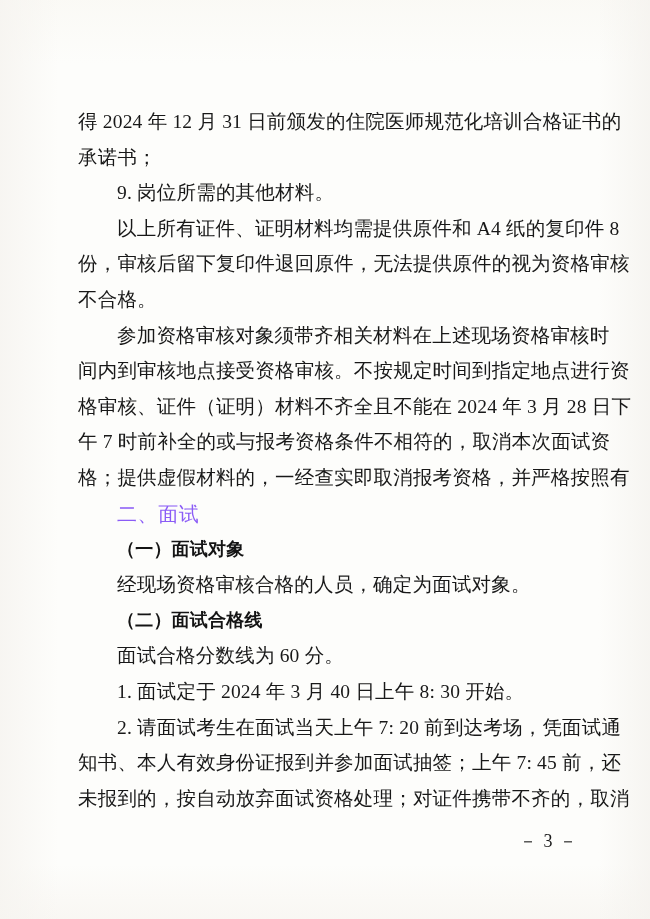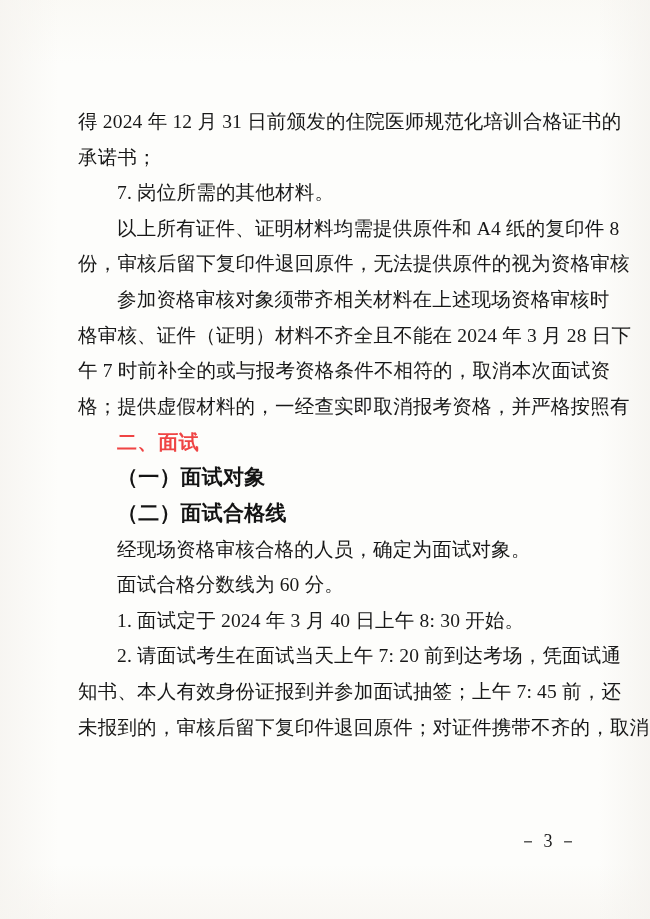--- a/index.html
+++ b/index.html
@@ -41,29 +41,29 @@
     line-height: 35.6px;
     color: #181818;
     letter-spacing: 0.2px;
     white-space: pre;
   }
   .indent {
     padding-left: 39px;
   }
   .heading {
     font-size: 20px;
-    font-weight: bold;
+    font-weight: normal;
     line-height: 36px;
-    color: #ef4444;
+    color: #8b5cf6;
     padding-left: 39px;
     letter-spacing: 0.6px;
     white-space: pre;
   }
   .subheading {
-    font-size: 21px;
+    font-size: 18px;
     font-weight: bold;
     line-height: 35.6px;
     color: #141414;
     padding-left: 39px;
     letter-spacing: 0.2px;
     white-space: pre;
   }
   .block {
     margin: 0;
     padding: 0;
@@ -85,62 +85,64 @@
   <div class="paper-tint"></div>
 
   <div class="content">
 
     <div class="block">
       <div class="line">得 2024 年 12 月 31 日前颁发的住院医师规范化培训合格证书的</div>
       <div class="line">承诺书；</div>
     </div>
 
     <div class="block">
-      <div class="line indent">7. 岗位所需的其他材料。</div>
+      <div class="line indent">9. 岗位所需的其他材料。</div>
     </div>
 
     <div class="block">
       <div class="line indent">以上所有证件、证明材料均需提供原件和 A4 纸的复印件 8</div>
       <div class="line">份，审核后留下复印件退回原件，无法提供原件的视为资格审核</div>
+      <div class="line">不合格。</div>
     </div>
 
     <div class="block">
       <div class="line indent">参加资格审核对象须带齐相关材料在上述现场资格审核时</div>
+      <div class="line">间内到审核地点接受资格审核。不按规定时间到指定地点进行资</div>
       <div class="line">格审核、证件（证明）材料不齐全且不能在 2024 年 3 月 28 日下</div>
       <div class="line">午 7 时前补全的或与报考资格条件不相符的，取消本次面试资</div>
       <div class="line">格；提供虚假材料的，一经查实即取消报考资格，并严格按照有</div>
     </div>
 
     <div class="block">
       <div class="heading">二、面试</div>
     </div>
 
     <div class="block">
       <div class="subheading">（一）面试对象</div>
     </div>
 
     <div class="block">
-      <div class="subheading">（二）面试合格线</div>
+      <div class="line indent">经现场资格审核合格的人员，确定为面试对象。</div>
     </div>
 
     <div class="block">
-      <div class="line indent">经现场资格审核合格的人员，确定为面试对象。</div>
+      <div class="subheading">（二）面试合格线</div>
     </div>
 
     <div class="block">
       <div class="line indent">面试合格分数线为 60 分。</div>
     </div>
 
 
     <div class="block">
       <div class="line indent">1. 面试定于 2024 年 3 月 40 日上午 8: 30 开始。</div>
     </div>
 
     <div class="block">
       <div class="line indent">2. 请面试考生在面试当天上午 7: 20 前到达考场，凭面试通</div>
       <div class="line">知书、本人有效身份证报到并参加面试抽签；上午 7: 45 前，还</div>
-      <div class="line">未报到的，审核后留下复印件退回原件；对证件携带不齐的，取消</div>
+      <div class="line">未报到的，按自动放弃面试资格处理；对证件携带不齐的，取消</div>
     </div>
 
   </div>
 
   <div class="page-number">－ 3 －</div>
 </div>
 
 </body></html>

